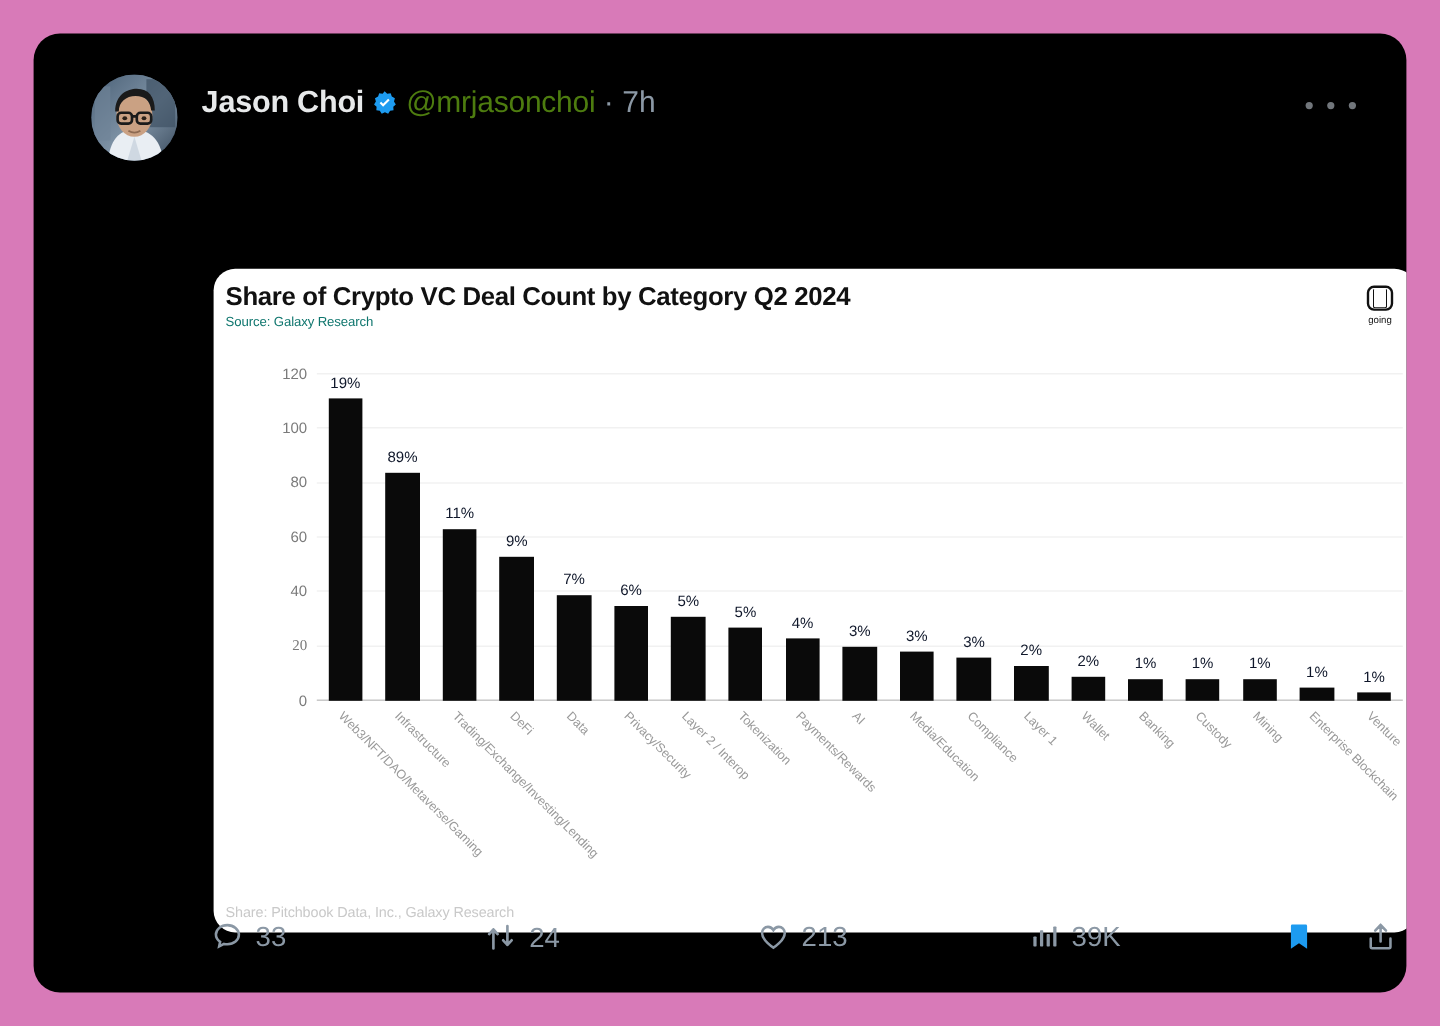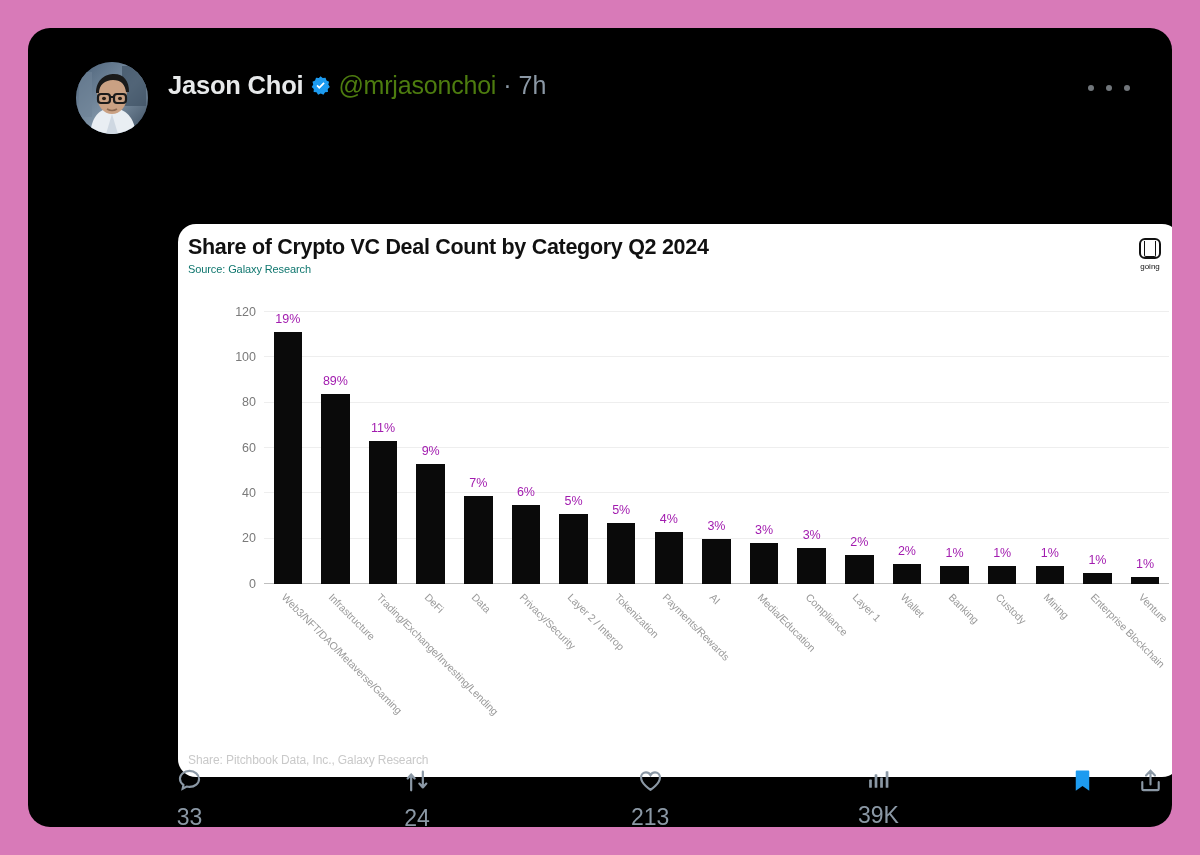--- a/index.html
+++ b/index.html
@@ -141,21 +141,21 @@
     display: flex; align-items: flex-end; justify-content: center;
   }
   .bar {
     width: 60%;
     background: #0a0a0a;
   }
   .bar-pct {
     position: absolute;
     left: 50%;
     transform: translate(-50%, 0);
-    color: #a21caf;
+    color: #0f172a;
     font-size: 12.5px;
     white-space: nowrap;
   }
   .cat-label {
     position: absolute;
     top: calc(100% + 7px);
     left: 50%;
     transform-origin: left top;
     transform: rotate(45deg);
     color: #9a9a9a;
@@ -171,21 +171,20 @@
   .actions {
     position: absolute;
     left: 0; right: 0; bottom: 18px;
     height: 46px;
   }
   .action {
     position: absolute;
     display: flex; align-items: center; gap: 10px;
     color: #8b98a5; font-size: 23px;
     cursor: pointer;
-    flex-direction: column;
   }
   .action svg { display: block; }
   .a-reply  { left: 148px; top: 4px; }
   .a-retweet{ left: 375px; top: 4px; }
   .a-like   { left: 603px; top: 4px; }
   .a-views  { left: 830px; top: 4px; }
   .a-bookmark { left: 1041px; top: 4px; }
   .a-share  { left: 1109px; top: 4px; }
 </style>
 </head>
@@ -251,21 +250,21 @@
           </div>
         <div class="galaxy-word">going</div>
       </div>
 
       <div class="plot">
         <div id="gridlines">
             <div class="gridline" style="bottom: 0px;">
               <div class="ytick" style="top: 50%;">0</div>
             </div>
             <div class="gridline" style="bottom: 45.3333px;">
-              <div class="ytick" style="top: 50%;">20</div>
+              <div class="ytick" style="top: 50%; font-family: Liberation Serif, serif;">20</div>
             </div>
             <div class="gridline" style="bottom: 90.6667px;">
               <div class="ytick" style="top: 50%;">40</div>
             </div>
             <div class="gridline" style="bottom: 136px;">
               <div class="ytick" style="top: 50%;">60</div>
             </div>
             <div class="gridline" style="bottom: 181.333px;">
               <div class="ytick" style="top: 50%;">80</div>
             </div>

